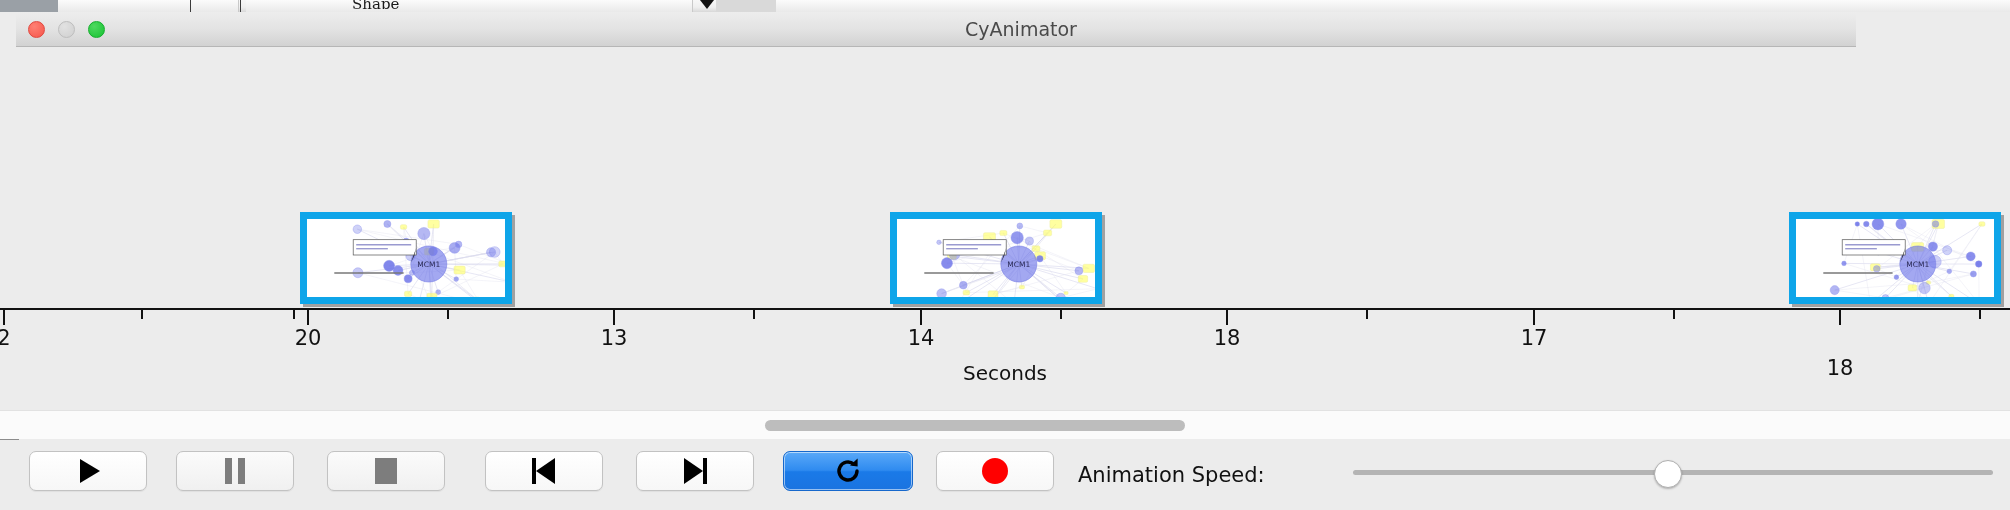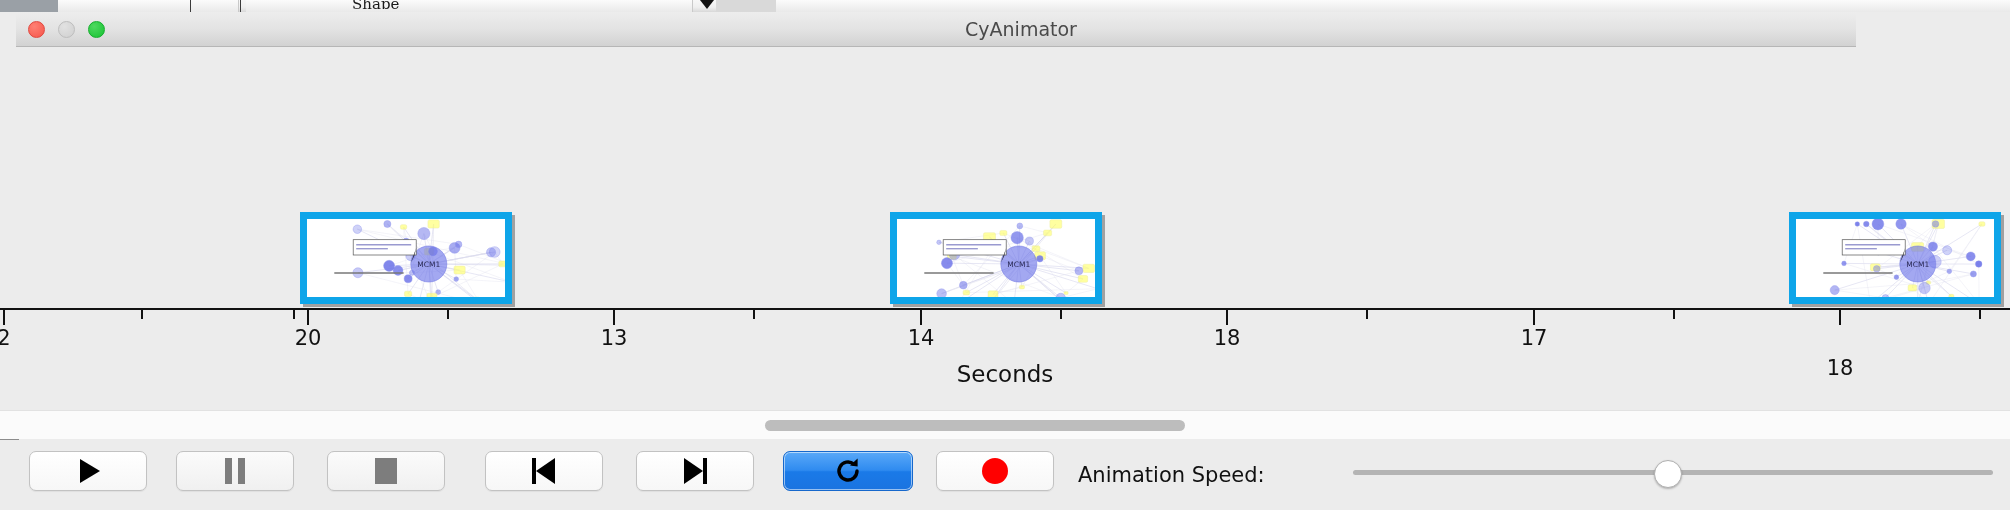--- a/index.html
+++ b/index.html
@@ -109,21 +109,21 @@
     position: absolute; width: 2px; background: #111;
   }
   .tick.major { top: 310px; height: 15px; }
   .tick.minor { top: 310px; height: 9px; }
   .tick-label {
     position: absolute; top: 326px; font-size: 21px; color: #111;
     transform: translateX(-50%); white-space: nowrap;
   }
   .axis-caption {
     position: absolute; top: 361px; left: 0; width: 2010px; text-align: center;
-    font-size: 23px; color: #111;
+    font-size: 20px; color: #111;
   }
 
   
   .hscroll-area {
     position: absolute; left: 0; top: 410px; width: 2010px; height: 28px;
     background: #fbfbfb; border-top: 1px solid #e2e2e2; border-bottom: 1px solid #8c8c8c;
   }
   .hscroll-thumb {
     position: absolute; top: 9px; height: 11px; border-radius: 6px; background: #bdbdbd;
   }

